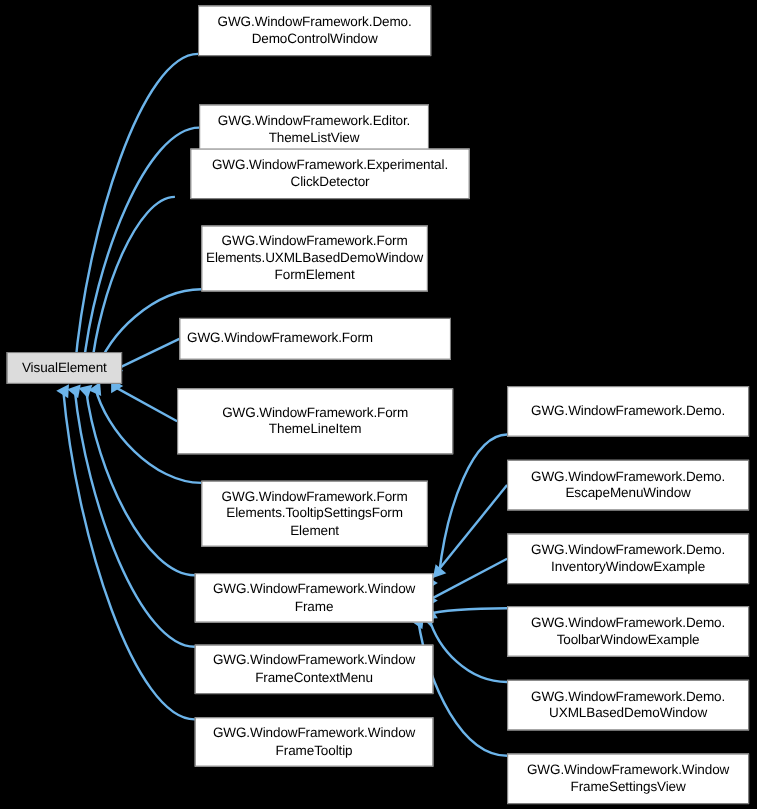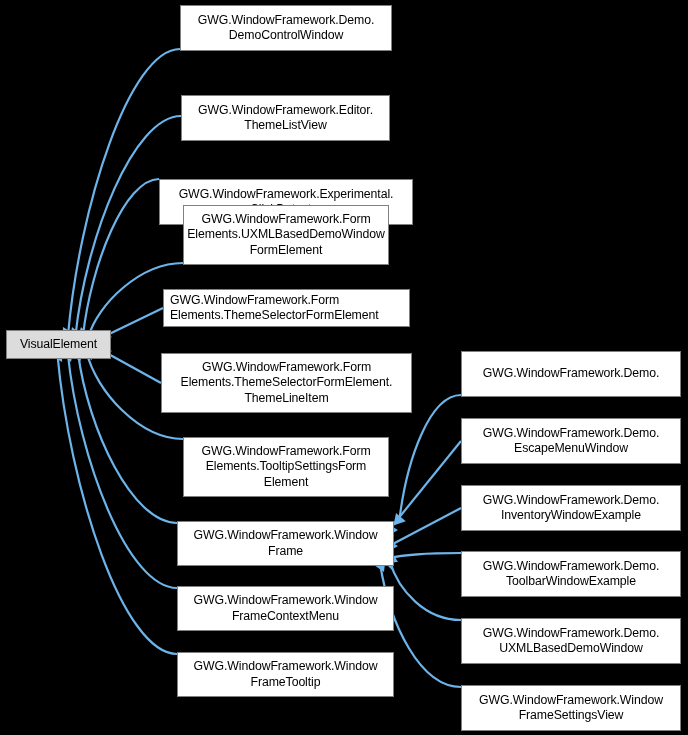--- a/index.html
+++ b/index.html
@@ -92,47 +92,45 @@
         <polygon points="396,513 405.7689339883883,521.2351641592935 393.4987753556301,525.5297196807588" fill="#6cb4ea"></polygon>
         <polygon points="398,530 387,536.5 387,523.5" fill="#6cb4ea"></polygon>
         <polygon points="398,546 387,552.5 387,539.5" fill="#6cb4ea"></polygon>
         <polygon points="398,562 385.2370627374586,562.5978565316466 391.31960310290606,551.1086136191348" fill="#6cb4ea"></polygon>
         <polygon points="392,570 383.0261818736557,560.9049140611374 395.638034375545,557.7519509356651" fill="#6cb4ea"></polygon>
         <polygon points="384,572 373.55849876574507,564.636233845711 385.41347833302143,559.3014930404366" fill="#6cb4ea"></polygon>
       </g>
   </svg>
 
   <div id="nodes-layer">
-      <div class="node root" title="VisualElement" style="left: 6px; top: 330px; width: 105px; height: 29px;">
+      <div class="node root" title="VisualElement" style="left: 6px; top: 320px; width: 105px; height: 29px;">
         <span class="line">VisualElement</span>
       </div>
       <div class="node" title="GWG.WindowFramework.Demo.DemoControlWindow" style="left: 180px; top: 5px; width: 212px; height: 46px;">
         <span class="line">GWG.WindowFramework.Demo.</span>
         <span class="line">DemoControlWindow</span>
       </div>
       <div class="node" title="GWG.WindowFramework.Editor.ThemeListView" style="left: 181px; top: 72px; width: 209px; height: 46px; margin-top: 23px;">
         <span class="line">GWG.WindowFramework.Editor.</span>
         <span class="line">ThemeListView</span>
       </div>
-      <div class="node" title="GWG.WindowFramework.Experimental.ClickDetector" style="left: 159px; top: 135px; width: 254px; height: 46px; margin-top: 44px;">
+      <div class="node" title="GWG.WindowFramework.Experimental.ClickDetector" style="left: 173px; top: 135px; width: 254px; height: 46px;">
         <span class="line">GWG.WindowFramework.Experimental.</span>
         <span class="line">ClickDetector</span>
       </div>
       <div class="node" title="GWG.WindowFramework.FormElements.ContextMenuSettingsFormElement" style="left: 183px; top: 205px; width: 206px; height: 60px;">
         <span class="line">GWG.WindowFramework.Form</span>
         <span class="line">Elements.UXMLBasedDemoWindow</span>
         <span class="line">FormElement</span>
       </div>
       <div class="node leftalign" title="GWG.WindowFramework.FormElements.ThemeSelectorFormElement" style="left: 163px; top: 289px; width: 247px; height: 38px;">
         <span class="line">GWG.WindowFramework.Form</span>
-        <span class="line">Elements.ThemeSelectorFormElement</span>
       </div>
       <div class="node" title="GWG.WindowFramework.FormElements.ThemeSelectorFormElement.ThemeLineItem" style="left: 161px; top: 353px; width: 251px; height: 60px;">
         <span class="line">GWG.WindowFramework.Form</span>
-        <span class="line">Elements.ThemeSelectorFormElement.</span>
         <span class="line">ThemeLineItem</span>
       </div>
       <div class="node" title="GWG.WindowFramework.FormElements.TooltipSettingsFormElement" style="left: 183px; top: 437px; width: 206px; height: 60px;">
         <span class="line">GWG.WindowFramework.Form</span>
         <span class="line">Elements.TooltipSettingsForm</span>
         <span class="line">Element</span>
       </div>
       <div class="node" title="GWG.WindowFramework.WindowFrame" style="left: 177px; top: 521px; width: 217px; height: 45px;">
         <span class="line">GWG.WindowFramework.Window</span>
         <span class="line">Frame</span>

